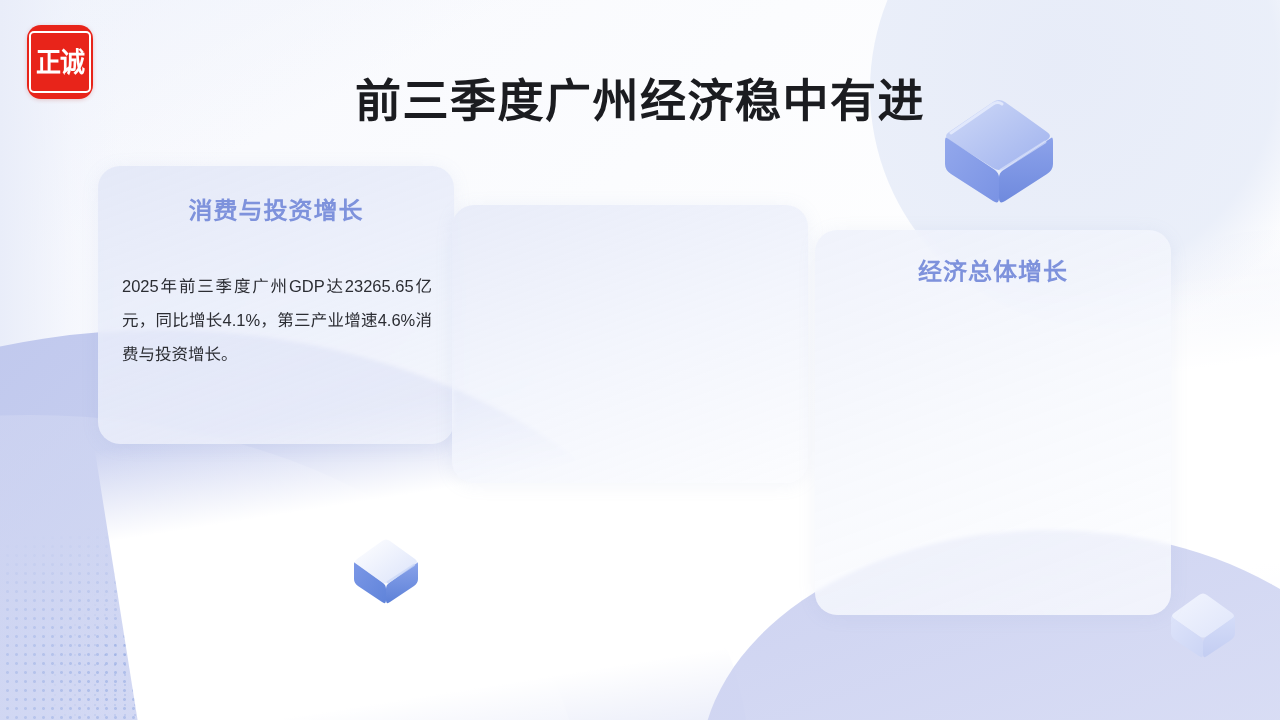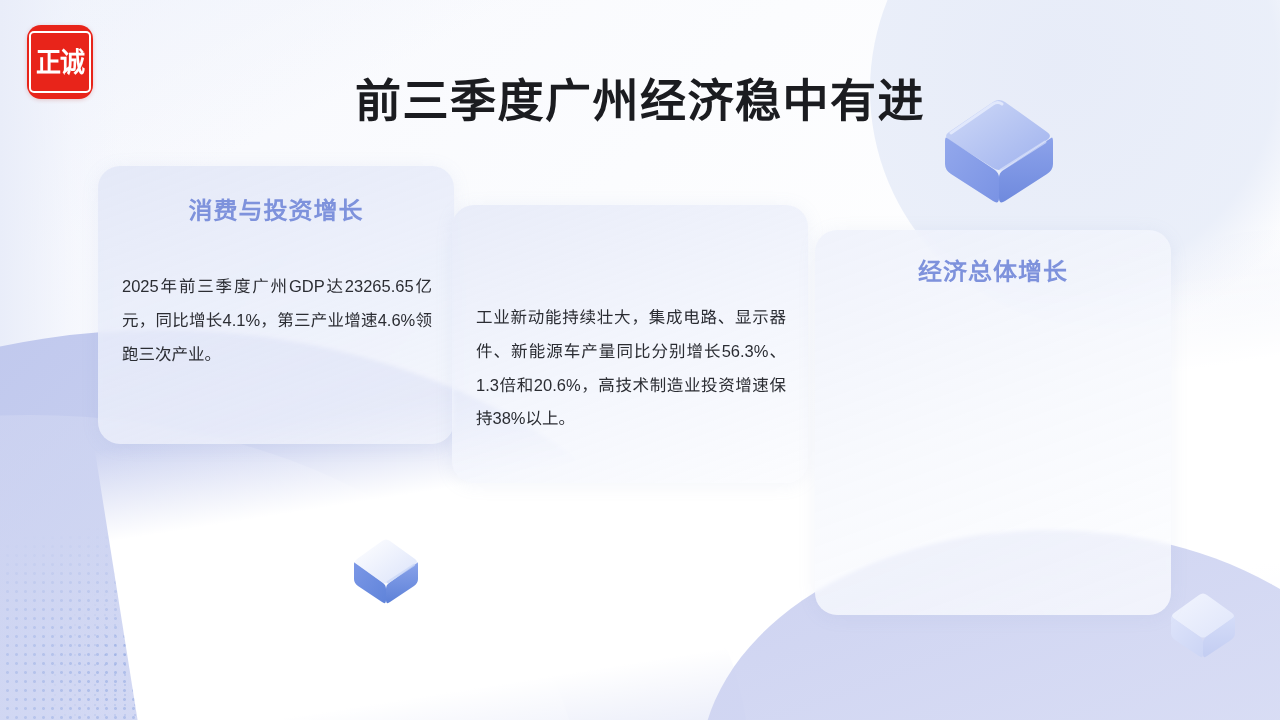--- a/index.html
+++ b/index.html
@@ -347,27 +347,26 @@
     <div class="logo-inner">
       <span class="logo-text">正诚</span>
     </div>
   </div>
 
   <div class="slide-title">前三季度广州经济稳中有进</div>
 
   <div class="card card-1">
     <div class="card-inner">
       <div class="card-heading">消费与投资增长</div>
-      <div class="card-body">2025年前三季度广州GDP达23265.65亿元，同比增长4.1%，第三产业增速4.6%领跑三次产业。</div>
+      <div class="card-body">2025年前三季度广州GDP达23265.65亿元，同比增长4.1%，第三产业增速4.6%消费与投资增长。</div>
     </div>
   </div>
 
   <div class="card card-2">
     <div class="card-inner">
-      <div class="card-body">工业新动能持续壮大，集成电路、显示器件、新能源车产量同比分别增长56.3%、1.3倍和20.6%，高技术制造业投资增速保持38%以上。</div>
     </div>
   </div>
 
   <div class="card card-3">
     <div class="card-inner">
       <div class="card-heading">经济总体增长</div>
     </div>
   </div>
 
 </div>

